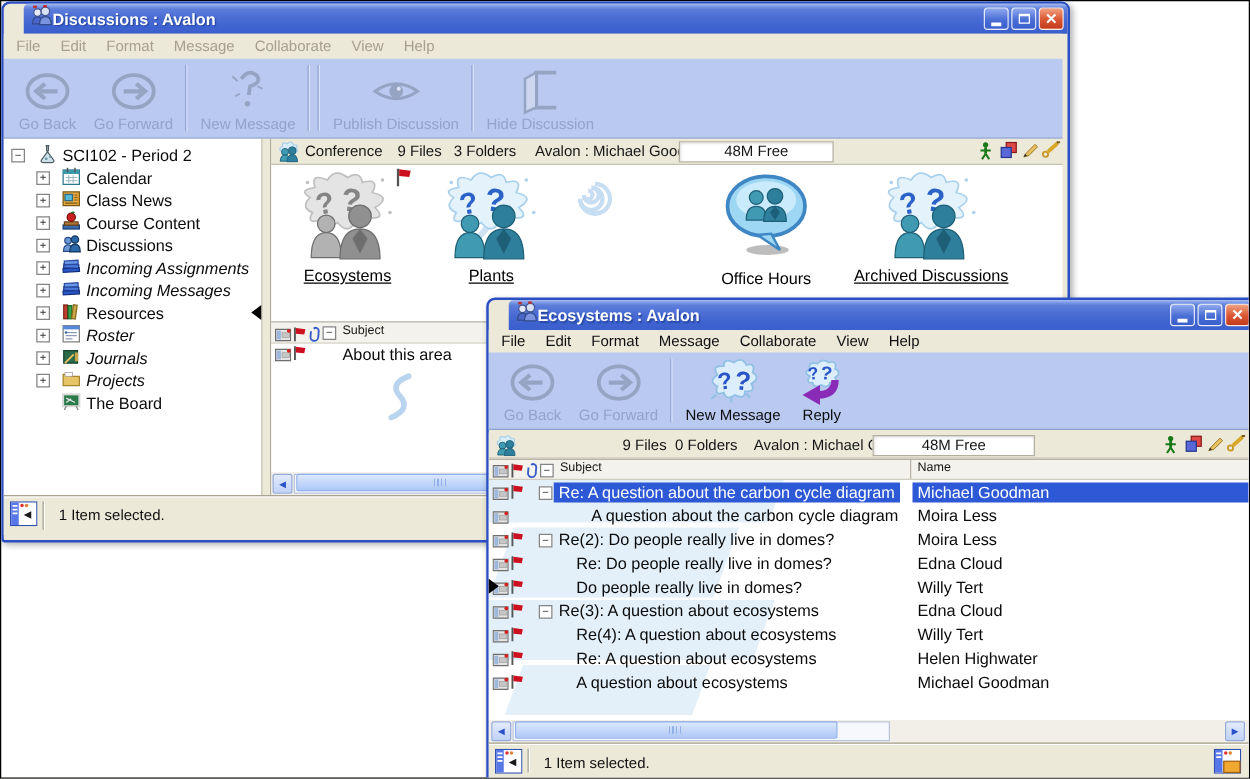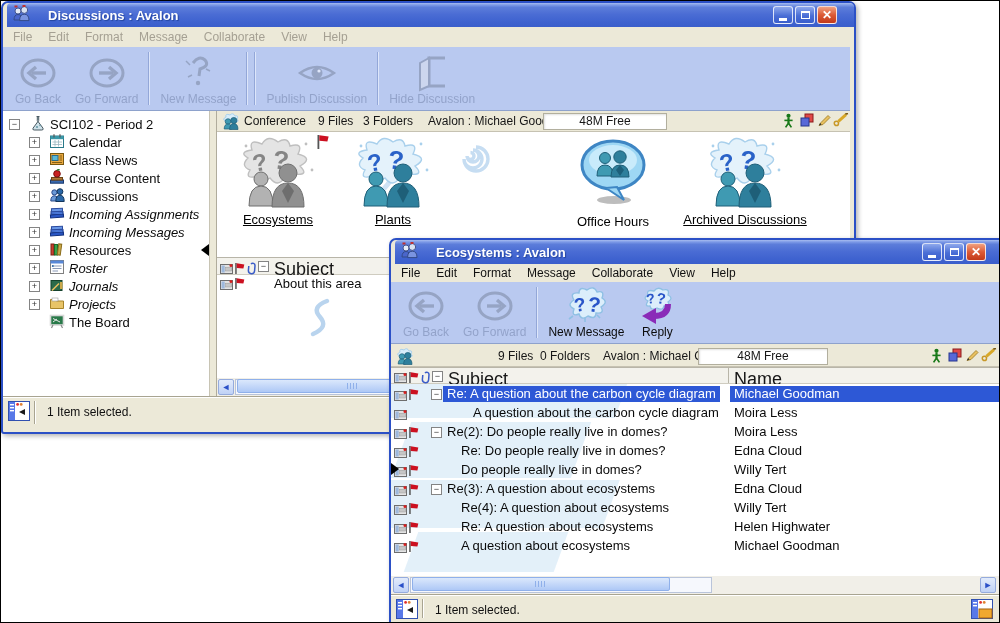--- a/index.html
+++ b/index.html
@@ -2,23 +2,23 @@
 <html><head>
 <meta charset="utf-8">
 <style>
   html,body{margin:0;padding:0;background:#888;}
   .canvas{position:relative;width:1000px;height:623px;background:#fff;border:1px solid #000;
     box-sizing:border-box;overflow:hidden;font-family:"Liberation Sans",sans-serif;
     -webkit-font-smoothing:none;}
   .window{position:absolute;border:2px solid #2b50c6;border-radius:7px 7px 3px 3px;
     background:#ece9d8;box-shadow:2px 2px 5px rgba(0,0,0,.3);}
   .wcontent{position:absolute;left:0;top:0;right:0;bottom:0;}
-  .titlebar{position:absolute;left:4px;top:0;right:0;height:24px;border-radius:4px 4px 0 0;
+  .titlebar{position:absolute;left:16px;top:0;right:0;height:24px;border-radius:4px 4px 0 0;
     background:linear-gradient(180deg,#a7bcef 0%,#7e9be7 8%,#5c7dda 18%,#4a6cd4 48%,#3e62cf 80%,#3a5ecb 100%);
-    display:flex;align-items:center;padding:0 17px 0 5px;gap:18px;box-sizing:border-box;}
+    display:flex;align-items:center;padding:0 3px 0 5px;gap:0;box-sizing:border-box;}
   .title-text{color:#fff;font-weight:bold;font-size:13px;text-shadow:1px 1px 1px #23449e;
     flex:1;white-space:nowrap;overflow:hidden;}
   .win-btns{display:flex;gap:2px;}
   .wbtn{width:20px;height:18px;border:1px solid rgba(255,255,255,.8);border-radius:3px;
     display:flex;align-items:center;justify-content:center;
     background:linear-gradient(180deg,#8ea8ec,#4a6ed6 55%,#3a5ecb);box-sizing:border-box;}
   .wbtn.close{background:linear-gradient(180deg,#f0a080,#dc5a36 50%,#c23a1a);}
   .glyph-min{width:8px;height:3px;background:#fff;margin-top:8px;}
   .glyph-max{width:9px;height:8px;border:1px solid #fff;border-top:2px solid #fff;box-sizing:border-box;}
   .glyph-x{color:#fff;font-size:12px;font-weight:bold;line-height:1;}
@@ -47,21 +47,21 @@
   .arrow-right{position:absolute;width:0;height:0;border-top:6px solid transparent;border-bottom:6px solid transparent;border-left:8px solid #000;}
   .icon-area{position:absolute;background:#fff;overflow:hidden;}
   .desk-icon{position:absolute;text-align:center;}
   .desk-img{position:relative;display:inline-block;}
   .desk-label{font-size:13px;color:#000;white-space:nowrap;}
   .desk-label.u{text-decoration:underline;}
   .desk-flag{position:absolute;top:-2px;right:-10px;}
   .doodle{position:absolute;pointer-events:none;}
   .colheader{position:absolute;background:#f3f2ec;border-top:1px solid #b8b5a8;border-bottom:1px solid #cfccc0;box-sizing:border-box;}
   .colheader .hico{position:absolute;top:3px;}
-  .colheader .htxt{position:absolute;top:1px;font-size:18px;color:#161616;}
+  .colheader .htxt{position:absolute;top:1px;font-size:10px;color:#161616;}
   .col-div{position:absolute;top:0;bottom:0;width:1px;background:#b8b5a8;}
   .list-area{position:absolute;background:#fff;overflow:hidden;}
   .msg-row{position:absolute;left:0;right:0;height:19px;}
   .row-ico{position:absolute;top:3px;}
   .row-pm{position:absolute;top:4px;}
   .msg-subject{position:absolute;top:1px;font-size:13px;color:#0a0a0a;white-space:nowrap;}
   .msg-subject.sel{background:#2d58d6;color:#fff;padding:0 4px 1px 4px;}
   .msg-name{position:absolute;top:1px;font-size:13px;color:#0a0a0a;white-space:nowrap;}
   .msg-name.sel{background:#2d58d6;color:#fff;padding:0 4px 1px 4px;}
   .wm{position:absolute;background:rgba(145,198,233,.26);transform:skewX(-20deg);}

